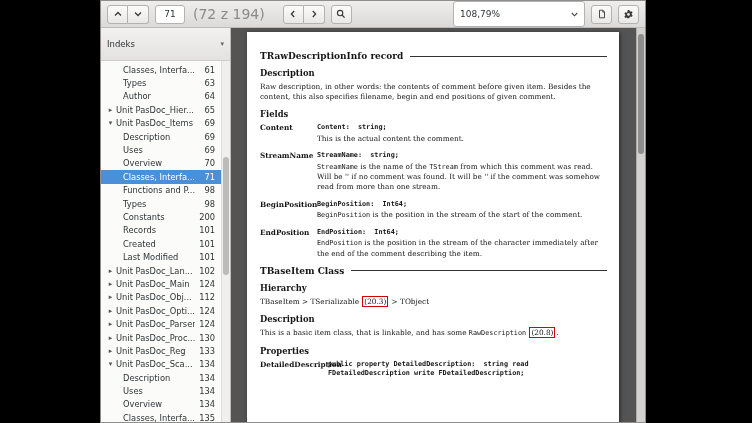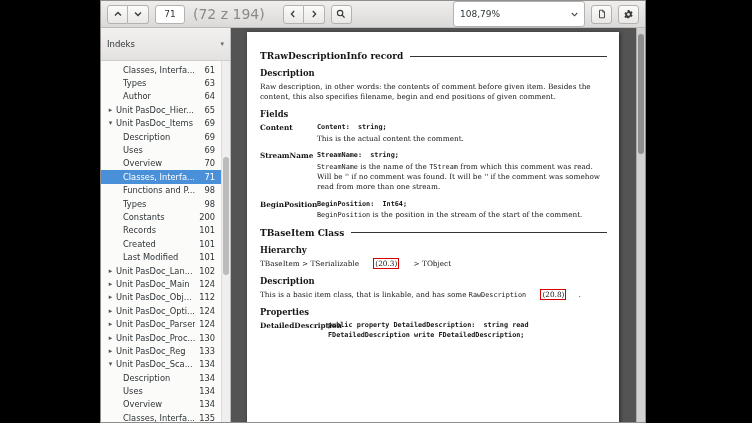--- a/index.html
+++ b/index.html
@@ -71,21 +71,21 @@
 
   .h-section { font-size:10.5px; font-weight:bold; margin-bottom:13px; }
   .h-section .secnum { margin-right:13px; }
   .h-rule { display:flex; align-items:center; font-size:9px; font-weight:bold; margin-bottom:6px; }
   .h-rule .rule { flex:1; border-top:1px solid #333; margin-left:7px; }
   .h-rule.cls { }
   .h-sub { font-size:8.4px; font-weight:bold; margin:7px 0 4px; }
   .body, .para { font-size:7.3px; line-height:1.4; }
   .para { margin-bottom:3px; }
   .mono { font-family:"DejaVu Sans Mono", monospace; font-size:6.8px; }
-  .linkbox { border:1px solid #d40000; padding:0 1px; margin:0 12px; }
+  .linkbox { border:1px solid #d40000; padding:0 1px; margin:0 1px; }
   .field-row { display:flex; margin-bottom:4px; font-size:7.3px; line-height:1.4; }
   .field-name { width:57px; flex:none; font-weight:bold; }
   .prop-name { width:68px; }
   .field-body { flex:1; min-width:0; }
   .decl { font-family:"DejaVu Sans Mono", monospace; font-size:6.8px; font-weight:bold;
           white-space:pre-wrap; margin-bottom:1px; }
   svg { display:block; }
 </style>
 </head>
 <body>
@@ -342,20 +342,27 @@
                 <div class="para"><span class="mono">StreamName</span><span class="seg"> is the name of the </span><span class="mono">TStream</span><span class="seg"> from which this comment was read. Will be '' if no comment was found. It will be '' if the comment was somehow read from more than one stream.</span></div>
               </div>
             </div>
             <div class="field-row">
               <div class="field-name">BeginPosition</div>
               <div class="field-body">
                 <div class="decl">BeginPosition:  Int64;</div>
                 <div class="para"><span class="mono">BeginPosition</span><span class="seg"> is the position in the stream of the start of the comment.</span></div>
               </div>
             </div>
+            <div class="field-row">
+              <div class="field-name">EndPosition</div>
+              <div class="field-body">
+                <div class="decl">EndPosition:  Int64;</div>
+                <div class="para"><span class="mono">EndPosition</span><span class="seg"> is the position in the stream of the character immediately after the end of the comment describing the item.</span></div>
+              </div>
+            </div>
           </div>
 
         <div class="h-rule cls">
           <span>TBaseItem Class</span>
           <span class="rule"></span>
         </div>
 
         <div class="h-sub">Hierarchy</div>
         <div class="para body"><span class="seg">TBaseItem &gt; TSerializable </span><span class="linkbox">(20.3)</span><span class="seg"> &gt; TObject</span></div>
 

